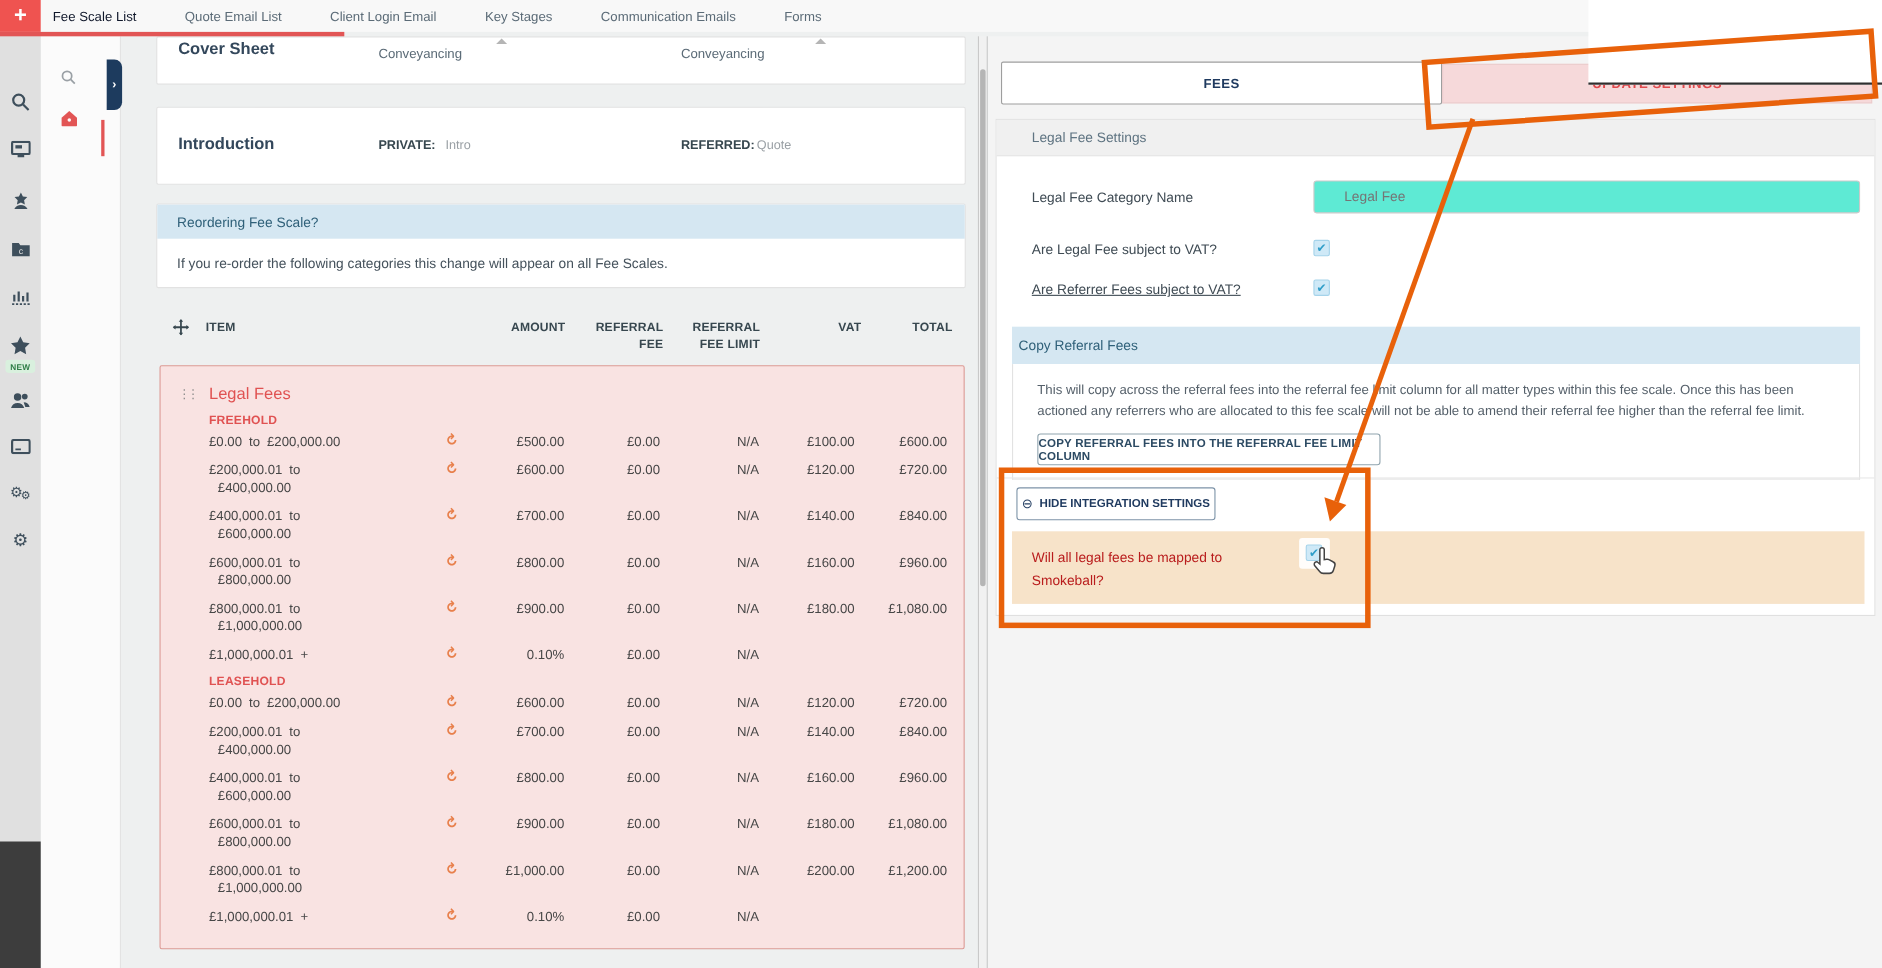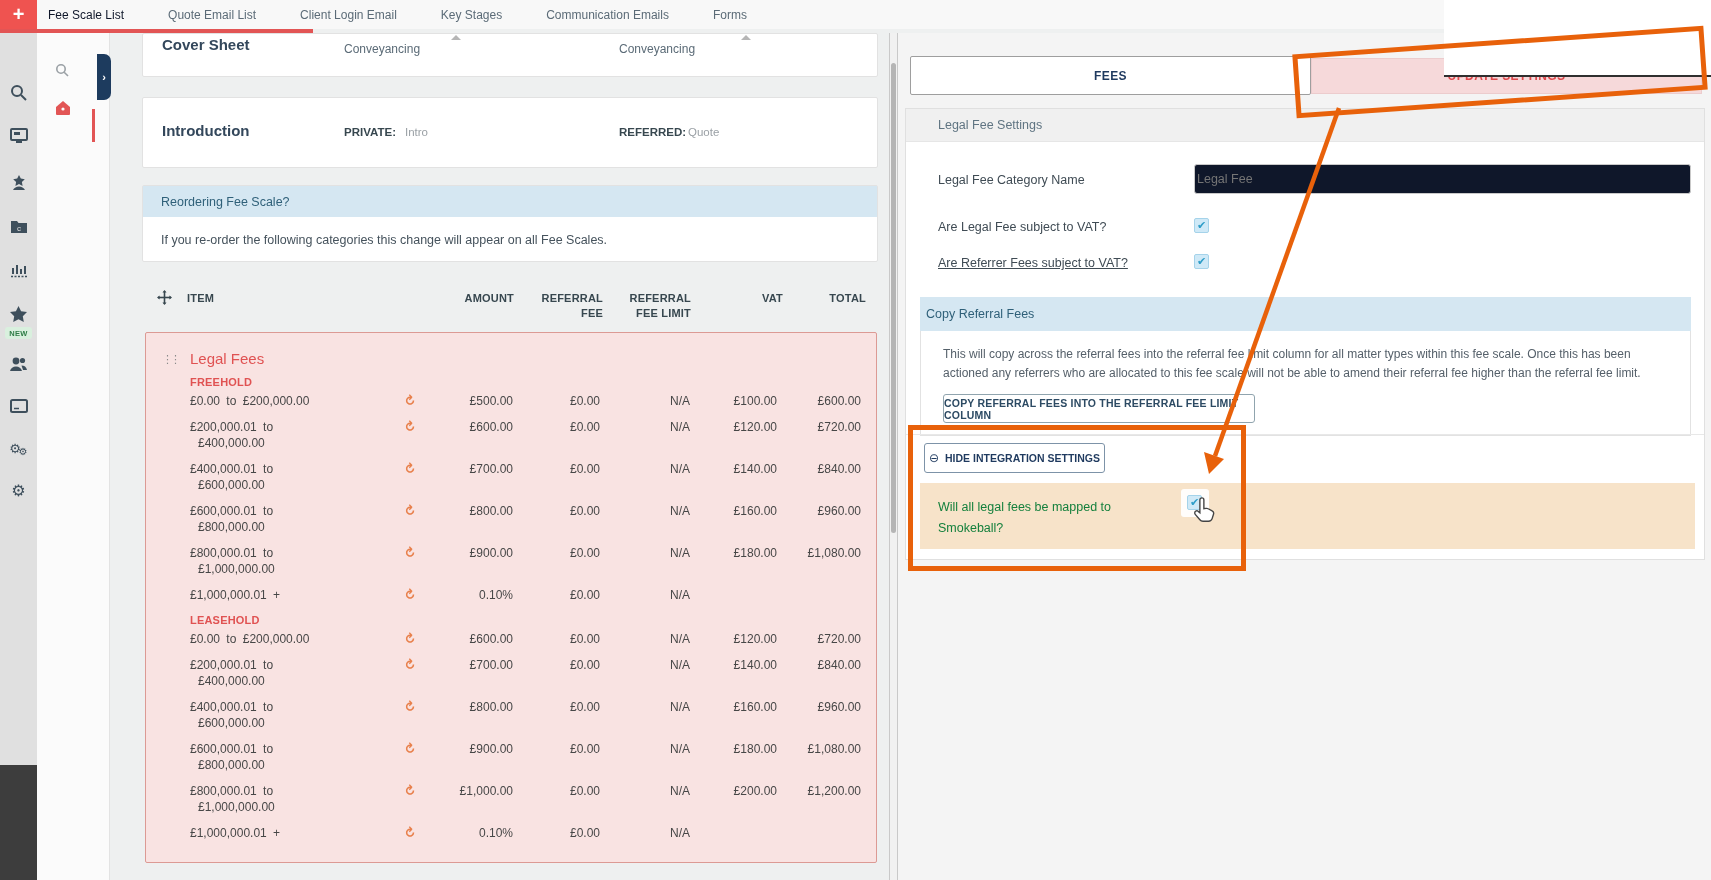--- a/index.html
+++ b/index.html
@@ -74,37 +74,37 @@
     border-radius:2px; display:flex; align-items:center; justify-content:center; font-size:12px; font-weight:bold; color:#1f3a5f;
     letter-spacing:.4px; cursor:pointer; z-index:8; }
   .update-btn { position:absolute; left:1311px; top:58px; width:391px; height:36px; background:#f6d9da; border:1px solid #eccccd;
     display:flex; align-items:center; justify-content:center; font-size:12px; font-weight:bold; color:#e04a4e;
     letter-spacing:.4px; cursor:pointer; z-index:8; }
   .panel-card { position:absolute; left:905px; top:108px; width:800px; height:452px; background:#fff; border:1px solid #e0e0e0; z-index:7; }
   .panel-head { position:absolute; left:0; top:0; width:798px; height:33px; background:#f0f0f0; border-bottom:1px solid #e6e6e6;
     display:flex; align-items:center; padding-left:32px; font-size:12.5px; color:#5f7482; }
   .form-label { position:absolute; left:32px; font-size:12.5px; color:#3f4b54; }
   .text-input { position:absolute; left:288px; top:55px; width:497px; height:30px; border:1px solid #c9c9c9; border-radius:3px;
-    font-size:12.5px; color:#757575; padding-left:2px; display:flex; align-items:center; background:#0f172a; }
+    font-size:12.5px; color:#757575; padding-left:27px; display:flex; align-items:center; background:#5eead4; }
   .checkbox { position:absolute; width:15px; height:15px; background:#cfe9f7; border:1px solid #a5d3ea; border-radius:2px;
     display:flex; align-items:center; justify-content:center; cursor:pointer; }
   .checkbox .chk { color:#2e9dc8; font-size:11px; font-family:"DejaVu Sans",sans-serif; line-height:1; }
   .copy-box { position:absolute; left:14px; top:188px; width:771px; }
   .copy-head { height:34px; background:#d5e7f2; display:flex; align-items:center; padding-left:6px; font-size:12.5px; color:#2f6079; }
   .copy-body { border:1px solid #e2e2e2; border-top:none; background:#fff; padding:14px 20px 12px 22px; }
   .copy-text { font-size:12px; color:#55606a; line-height:18.5px; }
   .copy-btn { margin-top:12px; width:312px; height:29px; background:#fff; border:1px solid #90a4ae; border-radius:3px;
     display:flex; align-items:center; justify-content:center; font-size:10.5px; font-weight:bold; color:#2c4a63;
     letter-spacing:.2px; cursor:pointer; }
   .panel-divider { position:absolute; left:0; top:325px; width:798px; height:1px; background:#e8e8e8; }
   .hide-btn { position:absolute; left:18px; top:334px; width:181px; height:30px; background:#fff; border:1px solid #7d93a8; border-radius:3px;
     display:flex; align-items:center; justify-content:center; gap:6px; font-size:10.5px; font-weight:bold; color:#1f3a5f; cursor:pointer; }
   .hide-btn .minus { font-family:"DejaVu Sans",sans-serif; font-size:12px; font-weight:normal; }
   .tan-row { position:absolute; left:14px; top:374px; width:775px; height:66px; background:#f7e3c9; }
-  .tan-text { position:absolute; left:18px; top:14px; font-size:12.5px; color:#15803d; line-height:21px; }
+  .tan-text { position:absolute; left:18px; top:14px; font-size:12.5px; color:#b91c1c; line-height:21px; }
   .cb-hover { position:absolute; left:1181px; top:489px; width:28px; height:28px; background:rgba(255,255,255,.92); border-radius:3px; z-index:9; }
 
   
   .white-cover { position:absolute; left:1444px; top:0; width:267px; height:77px; background:#fff; border-bottom:2px solid #2f2f2f; z-index:20; }
   .anno-box1 { position:absolute; left:1294px; top:40px; width:412px; height:64px; border:5px solid #e8610a;
     transform:rotate(-4deg); z-index:30; }
   .anno-box2 { position:absolute; left:908px; top:425px; width:338px; height:146px; border:5px solid #e8610a; z-index:30; }
   .anno-svg { position:absolute; left:0; top:0; width:1711px; height:880px; pointer-events:none; z-index:31; }
   .cursor-svg { position:absolute; left:1192px; top:496px; z-index:40; }
 </style>

